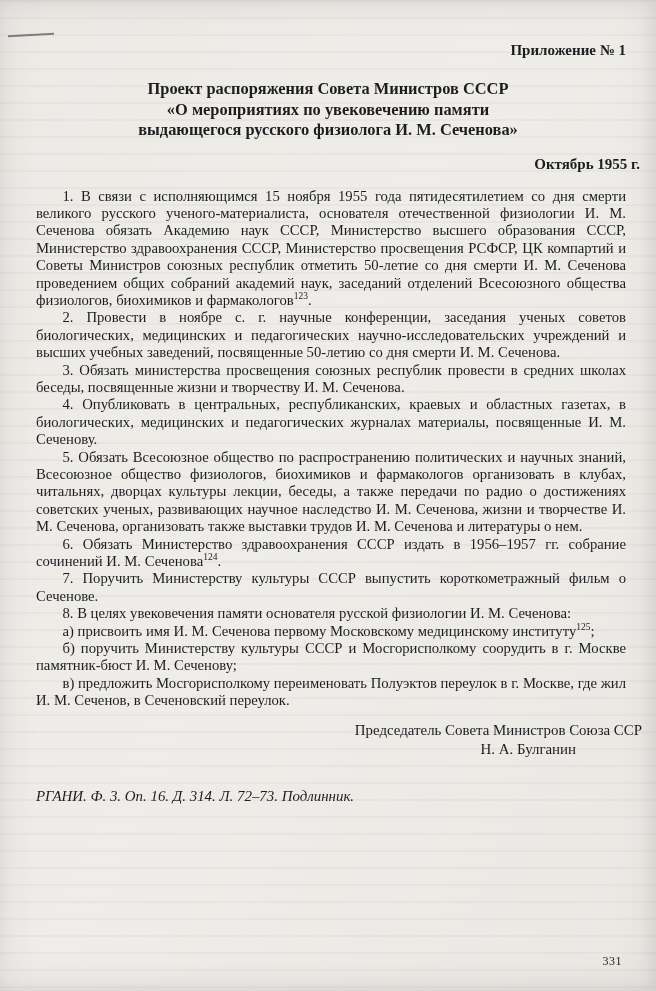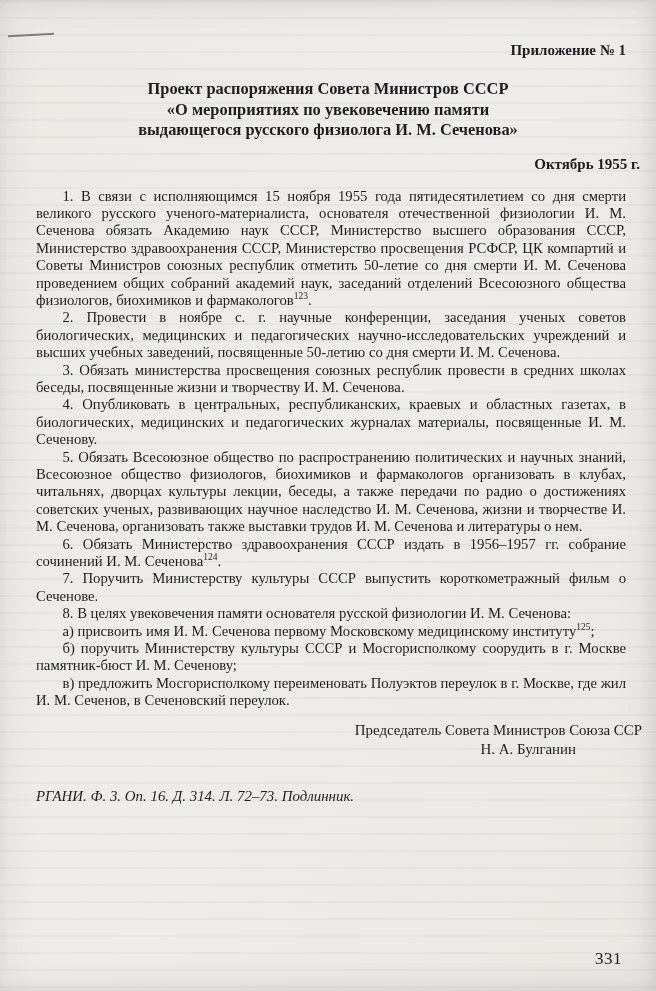--- a/index.html
+++ b/index.html
@@ -83,21 +83,21 @@
   .signature-name { padding-right: 66px; }
   .archive-citation {
     margin: 28px 0 0 36px;
     font-style: italic;
     font-size: 14.9px;
   }
   .page-number {
     position: absolute;
     right: 34px;
     bottom: 22px;
-    font-size: 17px;
+    font-size: 12px;
     letter-spacing: 0.5px;
   }
 </style>
 </head>
 <body>
 
 <div class="scan-page">
   <div class="bleed-through"></div>
   <div class="top-artifact"></div>
 

